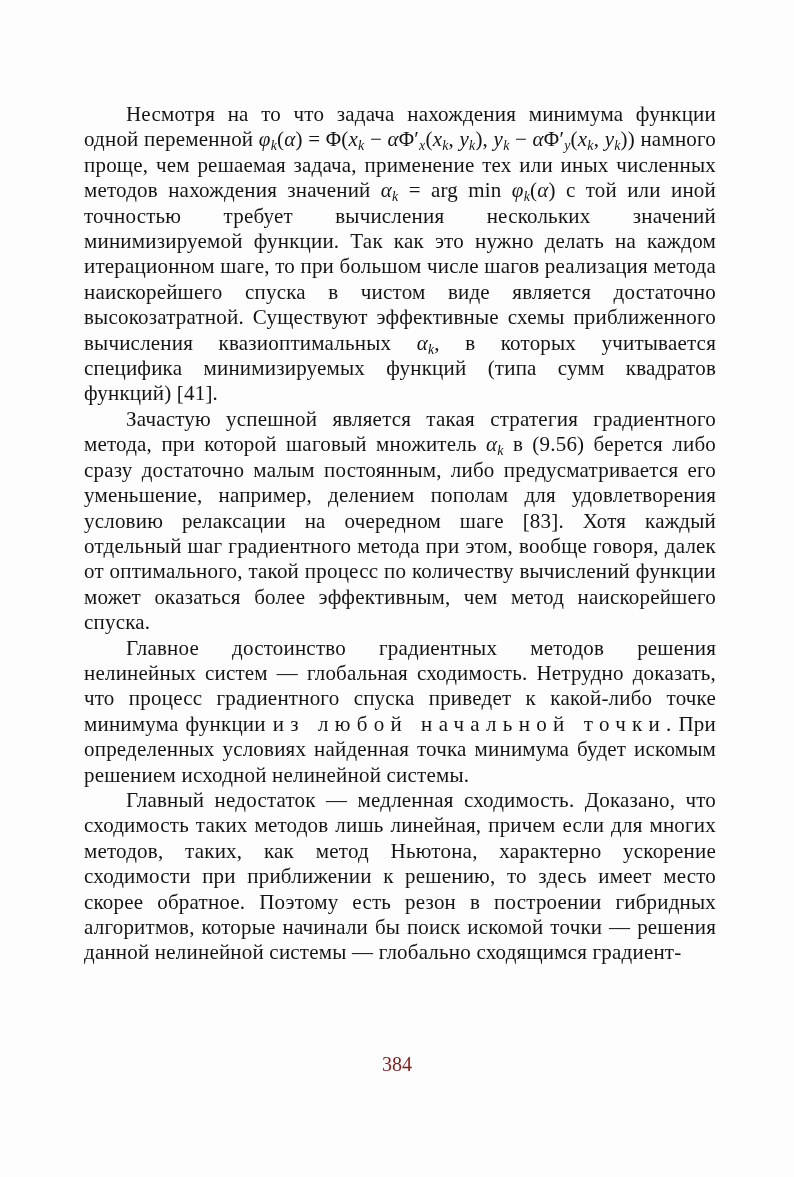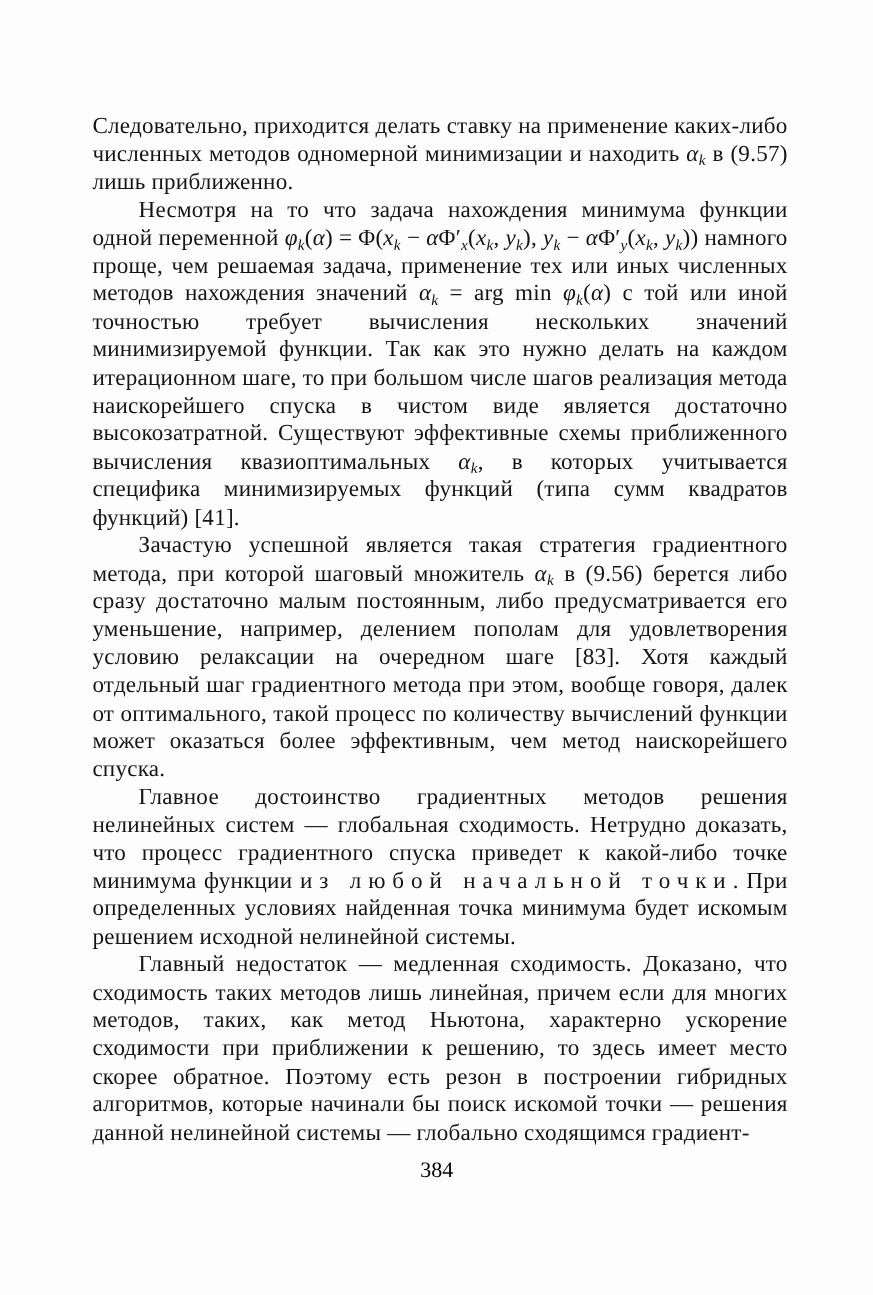--- a/index.html
+++ b/index.html
@@ -46,28 +46,27 @@
     letter-spacing: 0.3em;
   }
   .page-number {
     position: absolute;
     left: 0;
     top: 1052px;
     width: 794px;
     text-align: center;
     font-size: 20px;
     line-height: 24px;
-    color: #000000;
+    color: #7f1d1d;
   }
 </style>
 </head>
 <body>
 
 <div class="page">
   <div class="text-block">
-      <p class="para"><span>Следовательно, приходится делать ставку на применение каких-либо численных методов одномерной минимизации и находить </span><span class="math">α</span><sub class="math">k</sub><span> в (9.57) лишь приближенно.</span></p>
       <p class="para indent"><span>Несмотря на то что задача нахождения минимума функции одной переменной </span><span class="math">φ</span><sub class="math">k</sub><span>(</span><span class="math">α</span><span>) = Φ(</span><span class="math">x</span><sub class="math">k</sub><span> − </span><span class="math">α</span><span>Φ′</span><sub class="math">x</sub><span>(</span><span class="math">x</span><sub class="math">k</sub><span>, </span><span class="math">y</span><sub class="math">k</sub><span>), </span><span class="math">y</span><sub class="math">k</sub><span> − </span><span class="math">α</span><span>Φ′</span><sub class="math">y</sub><span>(</span><span class="math">x</span><sub class="math">k</sub><span>, </span><span class="math">y</span><sub class="math">k</sub><span>)) намного проще, чем решаемая задача, применение тех или иных численных методов нахождения значений </span><span class="math">α</span><sub class="math">k</sub><span> = arg min </span><span class="math">φ</span><sub class="math">k</sub><span>(</span><span class="math">α</span><span>) с той или иной точностью требует вычисления нескольких значений минимизируемой функции. Так как это нужно делать на каждом итерационном шаге, то при большом числе шагов реализация метода наискорейшего спуска в чистом виде является достаточно высокозатратной. Существуют эффективные схемы приближенного вычисления квазиоптимальных </span><span class="math">α</span><sub class="math">k</sub><span>, в которых учитывается специфика минимизируемых функций (типа сумм квадратов функций) [41].</span></p>
       <p class="para indent"><span>Зачастую успешной является такая стратегия градиентного метода, при которой шаговый множитель </span><span class="math">α</span><sub class="math">k</sub><span> в (9.56) берется либо сразу достаточно малым постоянным, либо предусматривается его уменьшение, например, делением пополам для удовлетворения условию релаксации на очередном шаге [83]. Хотя каждый отдельный шаг градиентного метода при этом, вообще говоря, далек от оптимального, такой процесс по количеству вычислений функции может оказаться более эффективным, чем метод наискорейшего спуска.</span></p>
       <p class="para indent"><span>Главное достоинство градиентных методов решения нелинейных систем — глобальная сходимость. Нетрудно доказать, что процесс градиентного спуска приведет к какой-либо точке минимума функции </span><span class="spaced">из любой начальной точки</span><span>. При определенных условиях найденная точка минимума будет искомым решением исходной нелинейной системы.</span></p>
       <p class="para indent"><span>Главный недостаток — медленная сходимость. Доказано, что сходимость таких методов лишь линейная, причем если для многих методов, таких, как метод Ньютона, характерно ускорение сходимости при приближении к решению, то здесь имеет место скорее обратное. Поэтому есть резон в построении гибридных алгоритмов, которые начинали бы поиск искомой точки — решения данной нелинейной системы — глобально сходящимся градиент-</span></p>
     </div>
   <div class="page-number">384</div>
 </div>
 
 </body></html>

